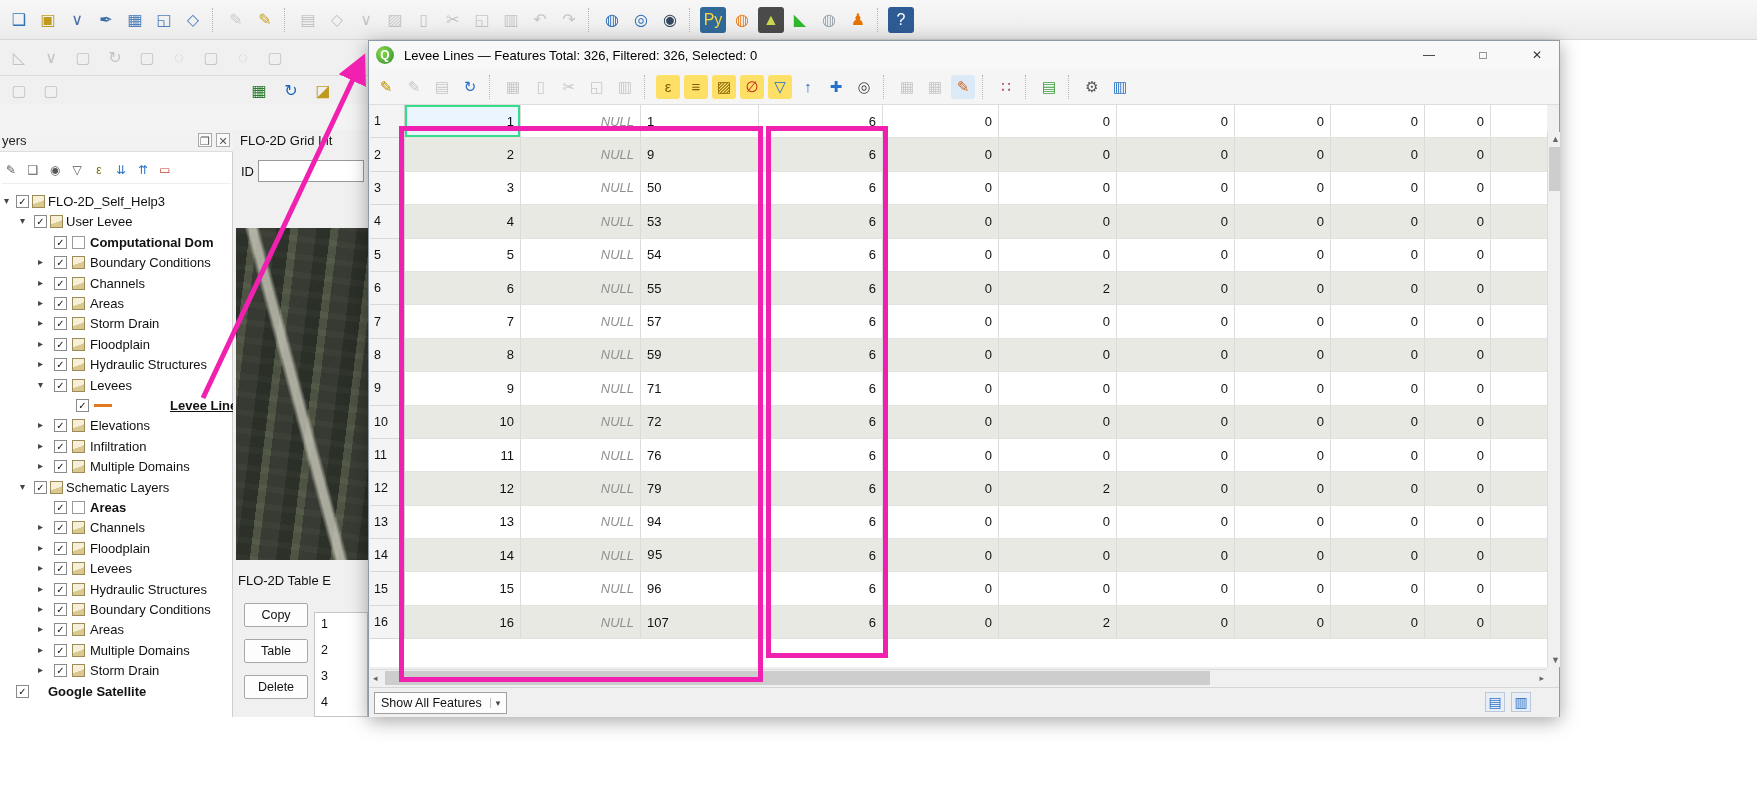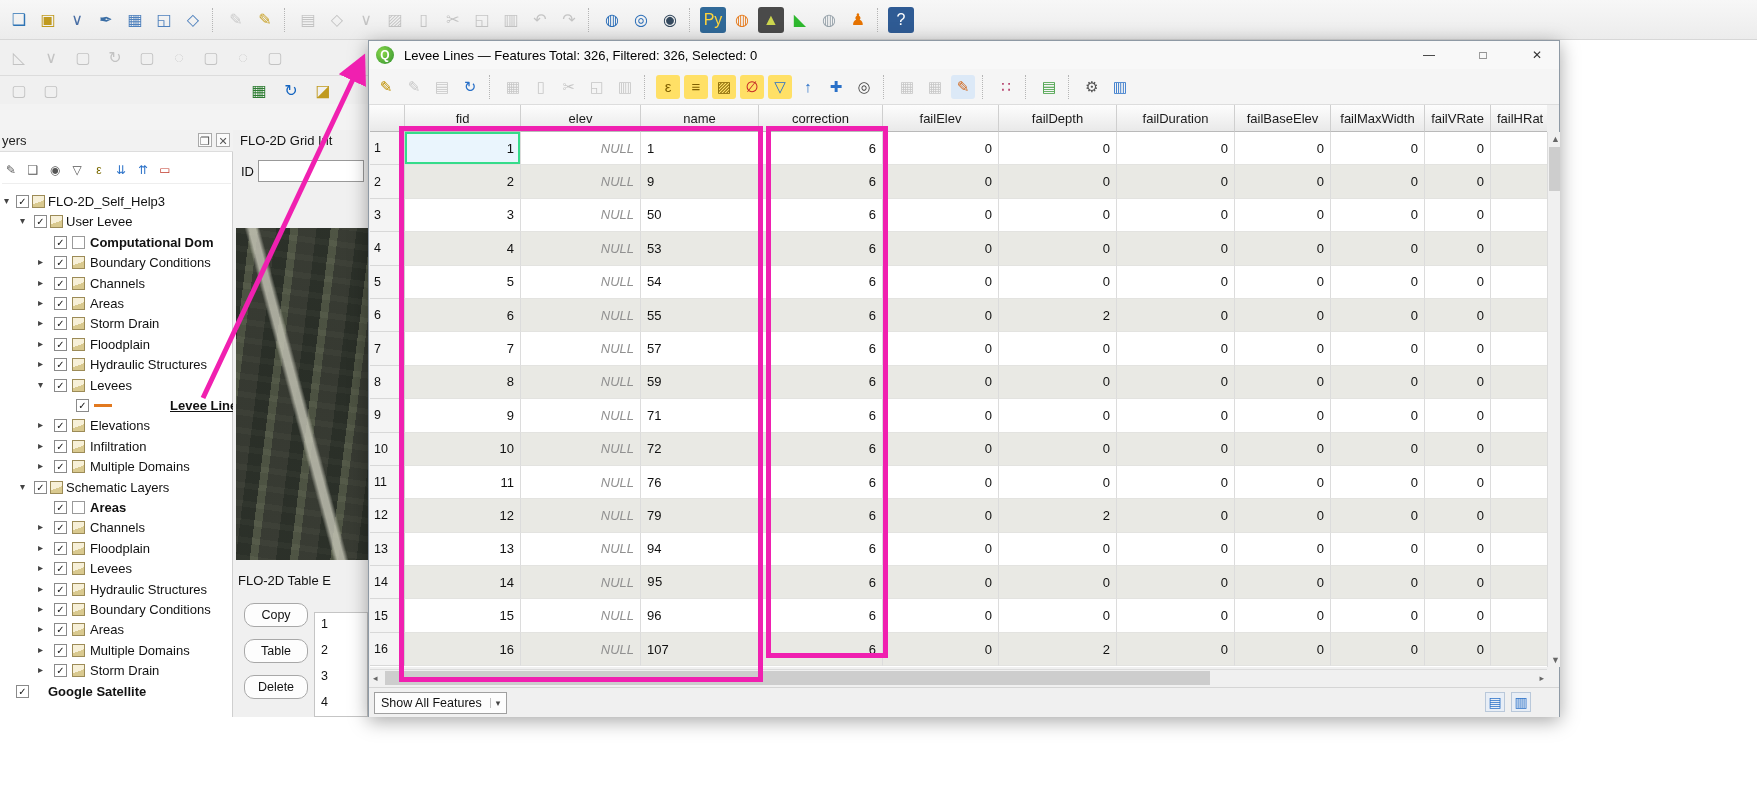--- a/index.html
+++ b/index.html
@@ -37,21 +37,21 @@
   #id-row { position:absolute; left:0; top:30px; width:123px; height:26px; }
   #id-label { position:absolute; left:8px; top:4px; font-size:13px; }
   #id-input { position:absolute; left:25px; top:0; width:106px; height:22px; background:#fff; border:1px solid #999; }
   #satmap { position:absolute; left:3px; top:98px; width:132px; height:332px;
      background:
        linear-gradient(75deg, transparent 44%, rgba(200,200,185,.8) 46% 49%, transparent 51%),
        repeating-linear-gradient(97deg, rgba(40,45,38,.85) 0 14px, rgba(82,88,70,.8) 14px 22px, rgba(55,58,50,.85) 22px 40px),
        repeating-linear-gradient(8deg, rgba(120,122,105,.4) 0 6px, rgba(30,32,28,.4) 6px 18px),
        linear-gradient(180deg,#5a6052,#3e443a 40%,#4a4f44 70%,#585c50); }
   #tbledit-title { position:absolute; left:5px; top:443px; font-size:13px; white-space:nowrap; }
-  .flobtn { position:absolute; left:11px; width:64px; height:24px; background:#fdfdfd; border:1px solid #a8a8a8; border-radius:10px; font-size:12.5px; display:flex; align-items:center; justify-content:center; }
+  .flobtn { position:absolute; left:11px; width:64px; height:24px; background:#fdfdfd; border:1px solid #a8a8a8; border-radius:2px; font-size:12.5px; display:flex; align-items:center; justify-content:center; }
   #minitable { position:absolute; left:81px; top:482px; width:54px; height:105px; background:#fff; border:1px solid #c5c5c5; }
   .minirow { position:absolute; left:6px; font-size:12.5px; }
   
   #attrwin { left:368px; top:40px; width:1192px; height:677px; background:#f0f0f0; border:1px solid #8f9aa5; box-shadow:0 4px 18px rgba(0,0,0,.35); }
   #titlebar { position:absolute; left:0; top:0; width:100%; height:28px; background:#f8f8f8; display:flex; align-items:center; }
   #qgis-logo { width:18px; height:18px; margin-left:7px; border-radius:50%; background:radial-gradient(circle at 35% 35%,#8ad84a,#2f8f2f); color:#fff; font-weight:bold; font-size:12px; display:flex; align-items:center; justify-content:center; }
   #wintitle { font-size:13px; margin-left:10px; color:#000; }
   #winbtns { position:absolute; right:6px; top:3px; display:flex; gap:22px; }
   .winbtn { width:32px; height:22px; font-size:12px; color:#333; display:flex; align-items:center; justify-content:center; }
   #attrtools { position:absolute; left:0; top:28px; width:100%; height:36px; background:#f5f5f5; border-bottom:1px solid #ddd; display:flex; align-items:center; padding-left:5px; gap:4px; }
@@ -366,34 +366,20 @@
       <span class="tbicon att" style="color: rgb(210, 105, 30); background: rgb(220, 233, 247);">✎</span>
       <span class="tbsep"></span>
       <span class="tbicon att" style="color: rgb(176, 48, 96);">∷</span>
       <span class="tbsep"></span>
       <span class="tbicon att" style="color: rgb(60, 155, 60);">▤</span>
       <span class="tbsep"></span>
       <span class="tbicon att" style="color: rgb(85, 85, 85);">⚙</span>
       <span class="tbicon att" style="color: rgb(41, 112, 200);">▥</span>
     </div>
   <div id="tablewrap">
-      <div class="hrow">
-        <div class="hcell" style="width: 35px;"></div>
-        <div class="hcell" style="width: 116px;">fid</div>
-        <div class="hcell" style="width: 120px;">elev</div>
-        <div class="hcell" style="width: 118px;">name</div>
-        <div class="hcell" style="width: 124px;">correction</div>
-        <div class="hcell" style="width: 116px;">failElev</div>
-        <div class="hcell" style="width: 118px;">failDepth</div>
-        <div class="hcell" style="width: 118px;">failDuration</div>
-        <div class="hcell" style="width: 96px;">failBaseElev</div>
-        <div class="hcell" style="width: 94px;">failMaxWidth</div>
-        <div class="hcell" style="width: 66px;">failVRate</div>
-        <div class="hcell lastcol" style="width: 112px;">failHRat</div>
-      </div>
       <div class="trow">
         <div class="tcell al rownum" style="width: 35px;">1</div>
         <div class="tcell ar selcell" style="width: 116px;">1</div>
         <div class="tcell ar nullval" style="width: 120px;">NULL</div>
         <div class="tcell al" style="width: 118px;">1</div>
         <div class="tcell ar" style="width: 124px;">6</div>
         <div class="tcell ar" style="width: 116px;">0</div>
         <div class="tcell ar" style="width: 118px;">0</div>
         <div class="tcell ar" style="width: 118px;">0</div>
         <div class="tcell ar" style="width: 96px;">0</div>

